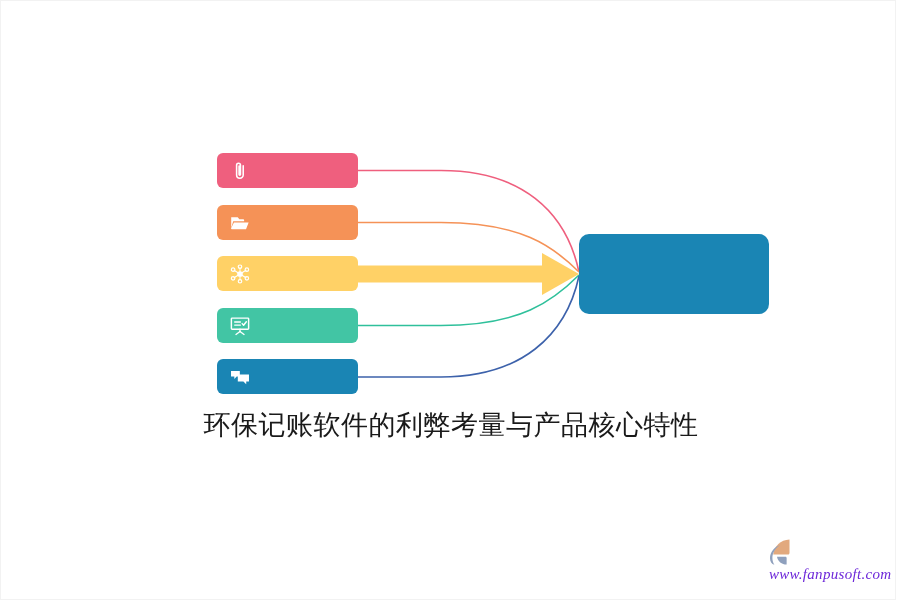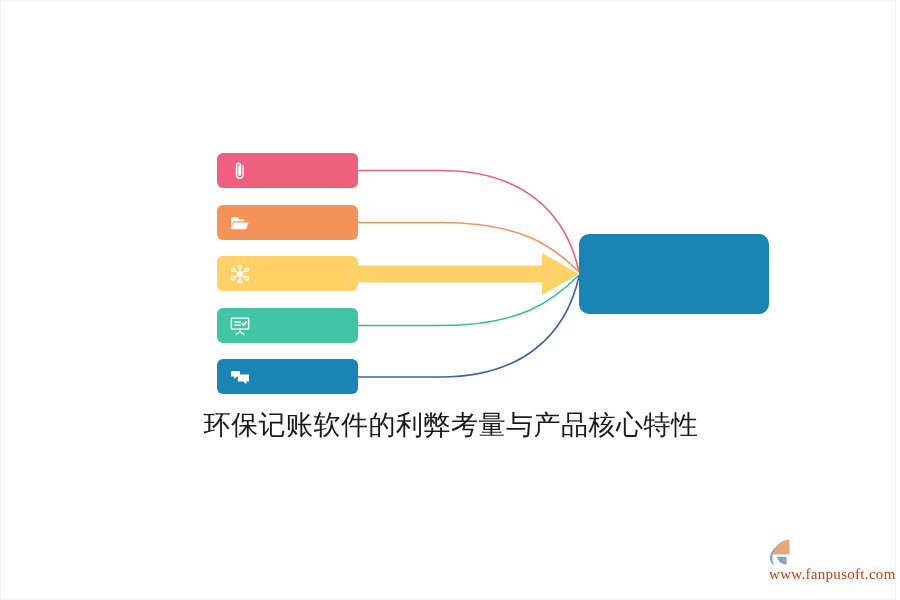--- a/index.html
+++ b/index.html
@@ -132,23 +132,24 @@
     color: #9aa8c4;
     line-height: 32px;
     white-space: nowrap;
   }
   #wm-url {
     position: absolute;
     left: 2px;
     top: 32px;
     font-family: "Liberation Serif", "DejaVu Serif", serif;
     font-size: 15px;
-    color: #c2410c;
+    color: #6d28d9;
     letter-spacing: 0.3px;
     white-space: nowrap;
+    font-style: italic;
   }
 </style>
 </head>
 <body>
 
 <div id="page">
 
   <div id="diagram">
 
     <svg id="connectors" viewBox="0 0 900 600" width="900" height="600" xmlns="http://www.w3.org/2000/svg">

